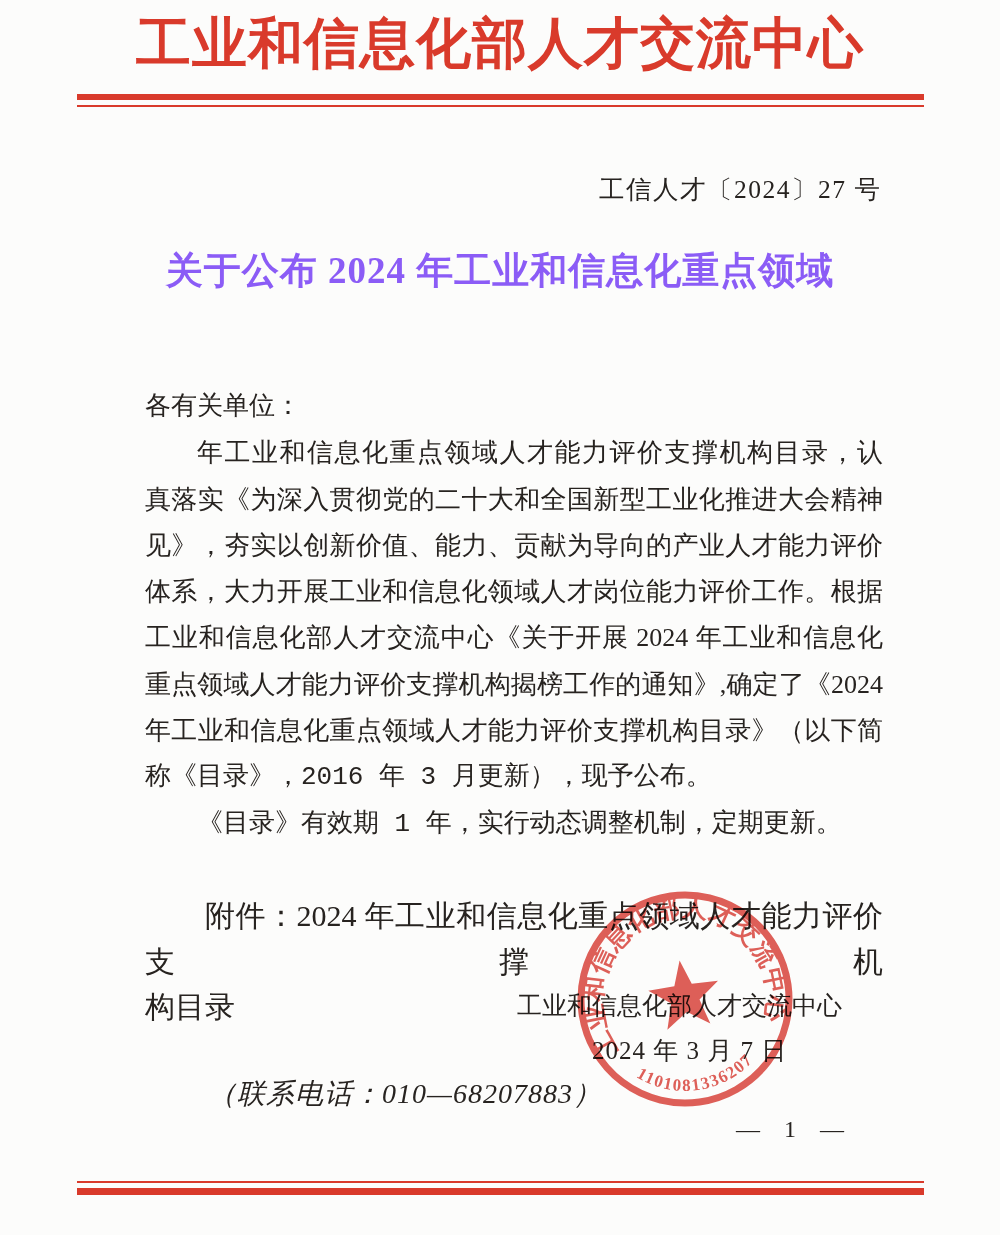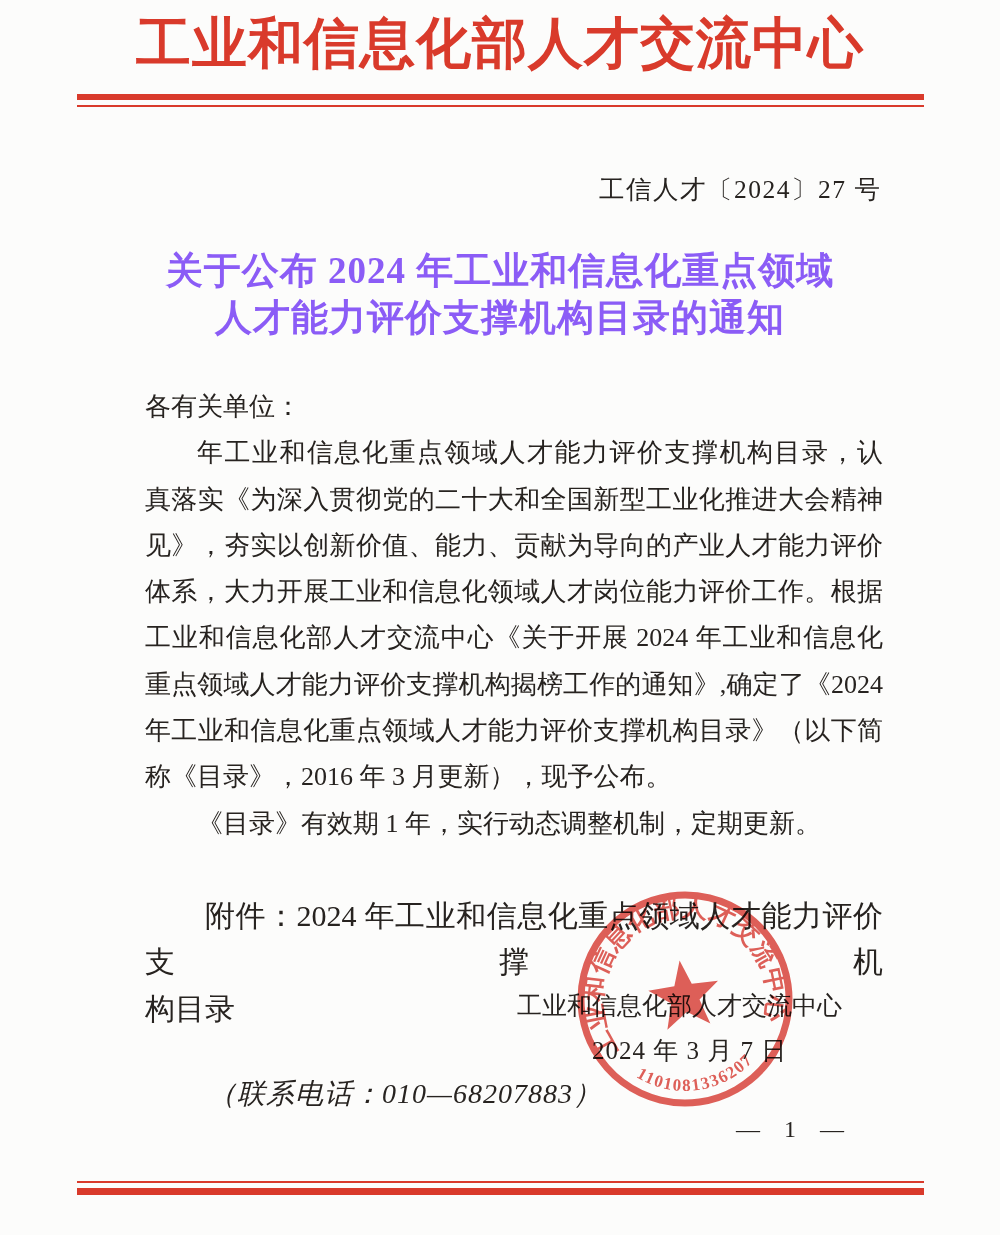--- a/index.html
+++ b/index.html
@@ -32,21 +32,21 @@
   .title{
     position:absolute;top:247px;left:0;width:100%;text-align:center;
     font-weight:700;font-size:37px;line-height:47px;color:#8b5cf6;
     letter-spacing:1px;
   }
   .bodytext{position:absolute;top:384px;left:145px;width:738px;
     font-size:26px;line-height:46.3px;}
   .attachment{position:absolute;top:893px;left:145px;width:738px;
     font-size:30px;line-height:46.3px;}
   .ln{text-align:justify;text-align-last:justify;}
-  .pl{text-align-last:left;}
+  .pl{text-align-last:left;font-family:Liberation Mono, monospace;}
   .ind{text-indent:2em;}
   .sig{position:absolute;top:989px;left:517px;font-size:25px;white-space:nowrap;}
   .date{position:absolute;top:1034px;left:592px;font-size:25px;letter-spacing:1px;white-space:nowrap;}
   .contact{position:absolute;top:1075px;left:208px;font-size:28px;letter-spacing:1px;white-space:nowrap;font-style:italic;}
   .pageno{position:absolute;top:1113px;left:700px;width:180px;text-align:center;
     font-size:24px;white-space:nowrap;}
   .seal{
     position:absolute;left:571px;top:885px;width:228px;height:228px;
     mix-blend-mode:multiply;opacity:.88;
     transform:rotate(-8deg);
@@ -62,21 +62,20 @@
 
   <div class="letterhead">工业和信息化部人才交流中心</div>
 
   <div class="rule t1"></div>
   <div class="rule t2"></div>
 
   <div class="doc-number">工信人才〔2024〕27 号</div>
 
   <div class="title">
     <div>关于公布 2024 年工业和信息化重点领域</div>
-    <div>人才能力评价支撑机构目录的通知</div>
   </div>
 
   <div class="bodytext">
     <div class="ln pl">各有关单位：</div>
     <div class="ln ind">年工业和信息化重点领域人才能力评价支撑机构目录，认</div>
     <div class="ln">真落实《为深入贯彻党的二十大和全国新型工业化推进大会精神</div>
     <div class="ln">见》，夯实以创新价值、能力、贡献为导向的产业人才能力评价</div>
     <div class="ln">体系，大力开展工业和信息化领域人才岗位能力评价工作。根据</div>
     <div class="ln">工业和信息化部人才交流中心《关于开展 2024 年工业和信息化</div>
     <div class="ln">重点领域人才能力评价支撑机构揭榜工作的通知》,确定了《2024</div>

